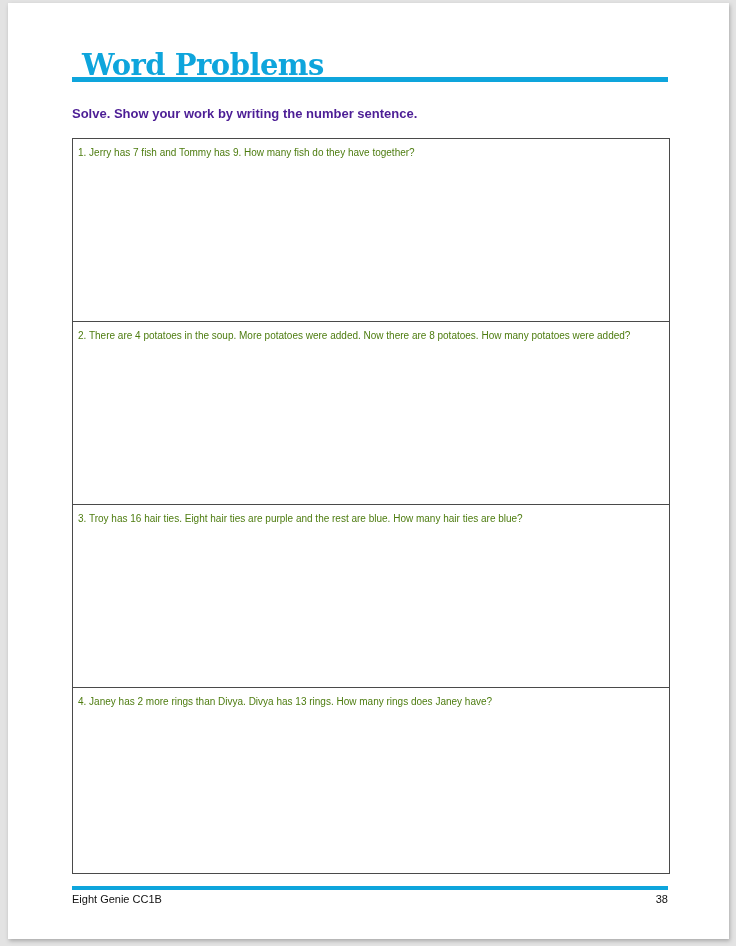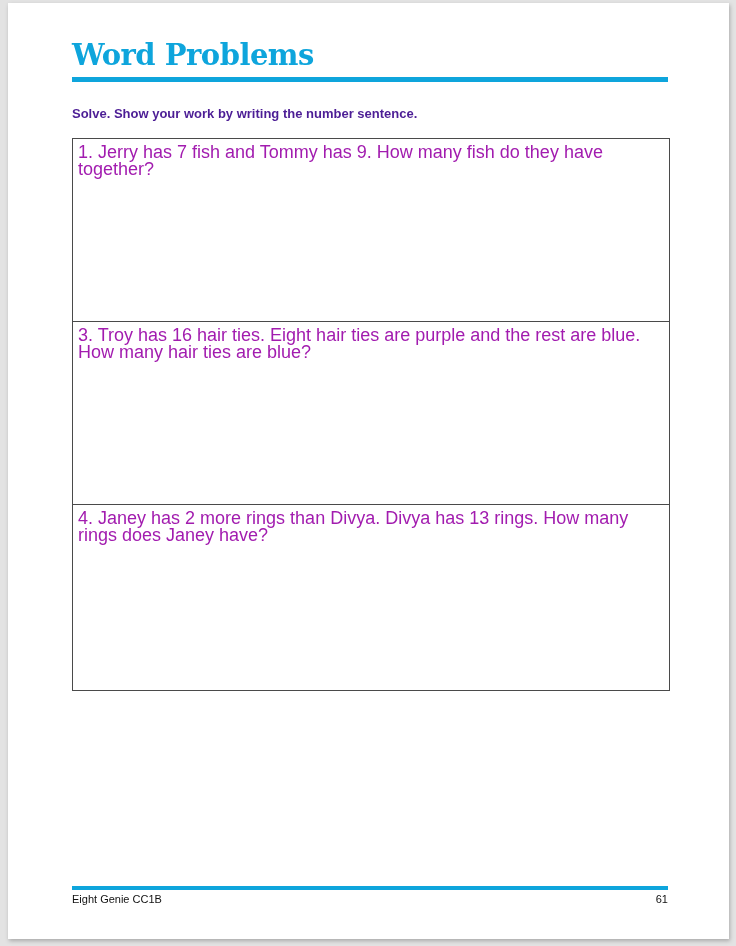--- a/index.html
+++ b/index.html
@@ -20,21 +20,21 @@
       top: 3px;
       width: 721px;
       height: 936px;
       background: #ffffff;
       box-shadow: 1px 2px 4px rgba(0,0,0,0.25);
     }
     .title {
       position: absolute;
       left: 64px;
       top: 30px;
-      margin: 0;
+      margin: 10px;
       font-family: "DejaVu Serif", serif;
       font-weight: bold;
       font-size: 29px;
       letter-spacing: -0.5px;
       color: #0ea5dc;
       line-height: 44px;
     }
     .title-rule {
       position: absolute;
       left: 64px;
@@ -57,23 +57,23 @@
       left: 64px;
       top: 135px;
       width: 596px;
       border: 1px solid #4a4a4a;
     }
     .problem {
       height: 183px;
       border-bottom: 1px solid #4a4a4a;
       box-sizing: border-box;
       padding: 5px 6px 0 5px;
-      font-size: 18px;
+      font-size: 10px;
       line-height: 17px;
-      color: #a21caf;
+      color: #4d7c0f;
     }
     .problem:last-child {
       border-bottom: none;
       height: 185px;
     }
     .footer-rule {
       position: absolute;
       left: 64px;
       top: 883px;
       width: 596px;
@@ -103,23 +103,26 @@
 <div class="page">
   <h1 class="title">Word Problems</h1>
   <div class="title-rule"></div>
   <div class="instructions">Solve. Show your work by writing the number sentence.</div>
 
   <div class="problems">
     <div class="problem">
       <span>1. Jerry has 7 fish and Tommy has 9. How many fish do they have together?</span>
     </div>
     <div class="problem">
+      <span>2. There are 4 potatoes in the soup. More potatoes were added. Now there are 8 potatoes. How many potatoes were added?</span>
+    </div>
+    <div class="problem">
       <span>3. Troy has 16 hair ties. Eight hair ties are purple and the rest are blue. How many hair ties are blue?</span>
     </div>
     <div class="problem">
       <span>4. Janey has 2 more rings than Divya. Divya has 13 rings. How many rings does Janey have?</span>
     </div>
   </div>
 
   <div class="footer-rule"></div>
   <div class="footer-left">Eight Genie CC1B</div>
-  <div class="footer-right">61</div>
+  <div class="footer-right">38</div>
 </div>
 
 </body></html>

